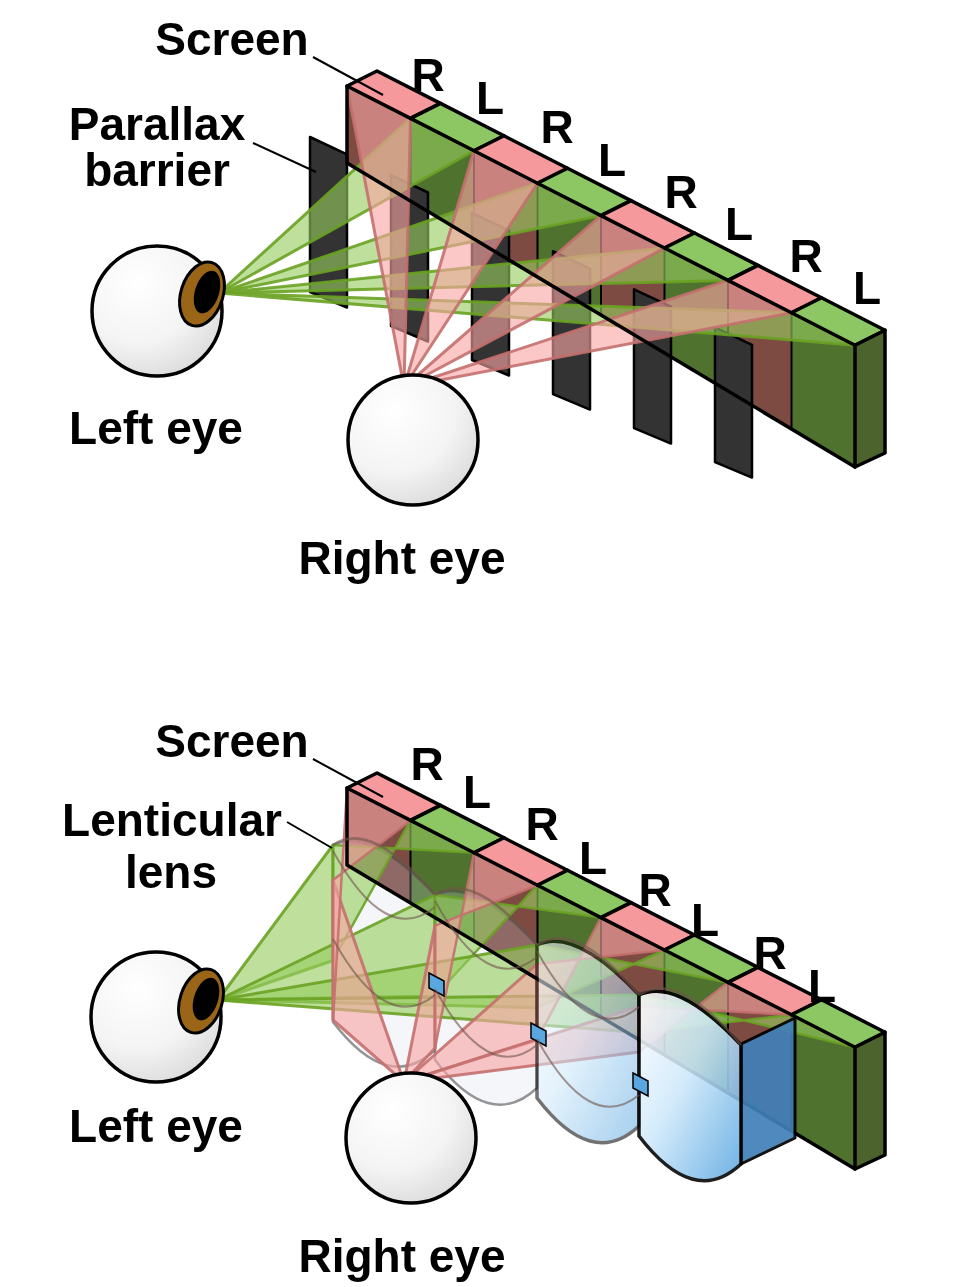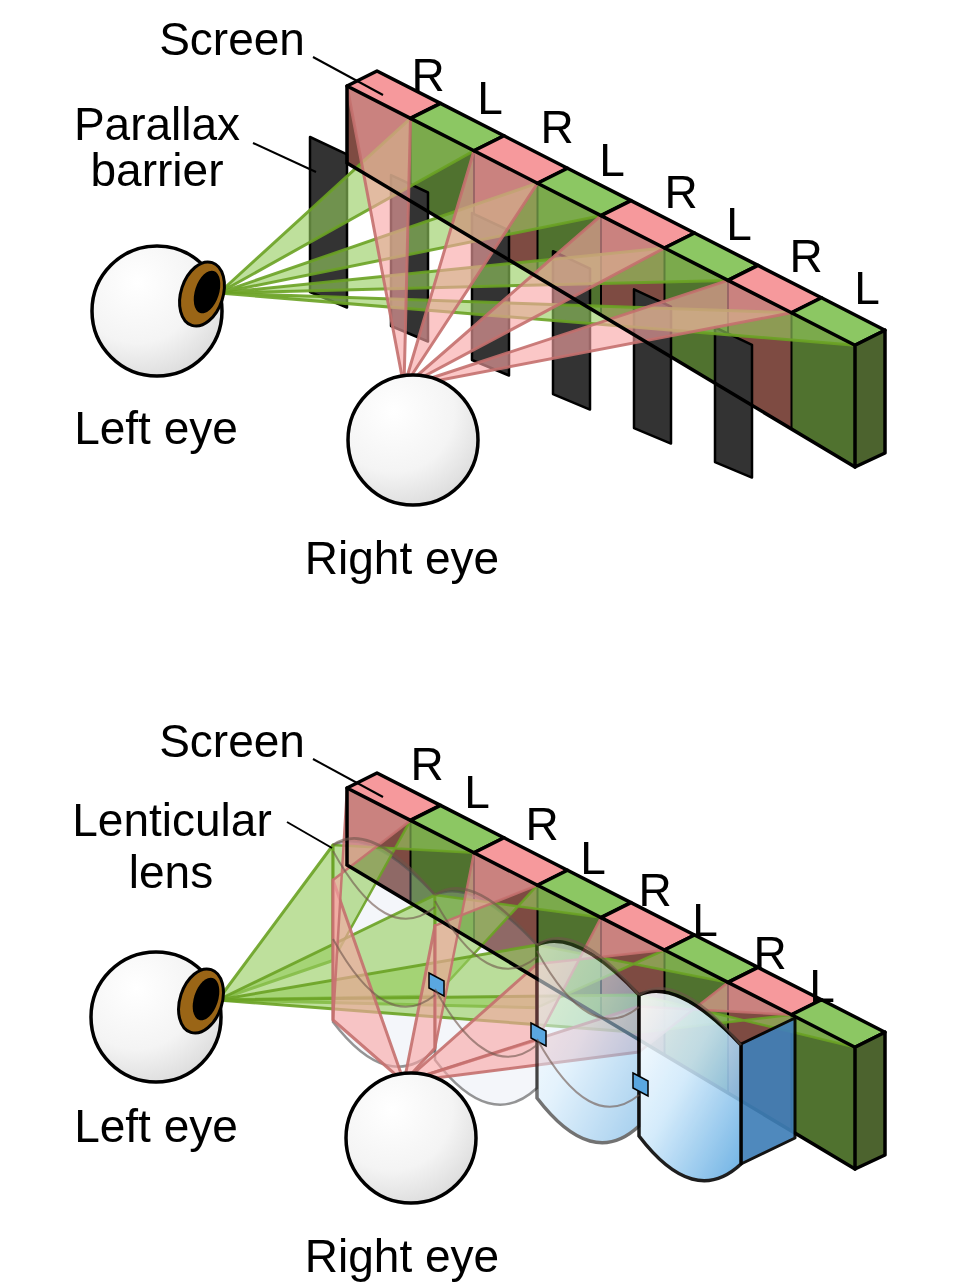--- a/index.html
+++ b/index.html
@@ -1,16 +1,16 @@
 <!DOCTYPE html>
 <html><head>
 <meta charset="utf-8">
 <style>
   html,body{margin:0;padding:0;background:#ffffff;}
-  .stage{width:940px;height:1287px;position:relative;background:#fff;overflow:hidden;}
+  .stage{width:940px;height:1287px;position:relative;background:#fff;overflow:hidden;font-weight:bold;}
   svg{display:block;}
   text{font-family:"Liberation Sans","DejaVu Sans",sans-serif;fill:#000;}
   .lbl{font-size:46px;}
   .pxl{font-size:46px;}
 </style>
 </head>
 <body>
 
 <div class="stage">
   <svg id="scene" width="960" height="1287" viewBox="0 0 960 1287">

